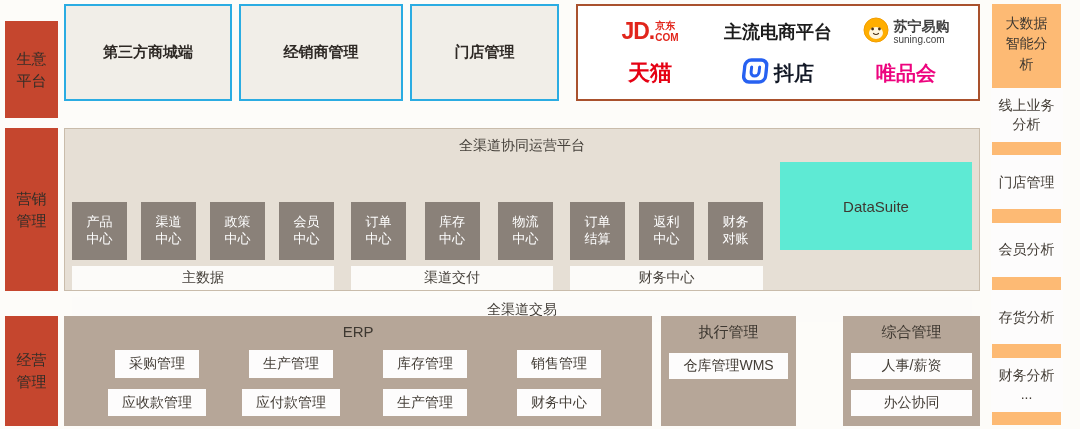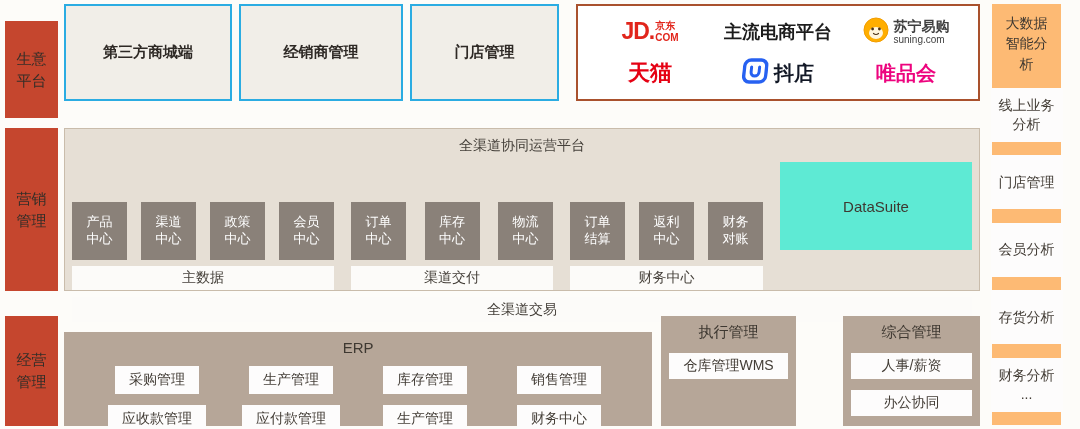--- a/index.html
+++ b/index.html
@@ -49,21 +49,21 @@
   .group-label { height:24px; background:#FCFBF9; display:flex; align-items:center;
                  justify-content:center; font-size:14px; color:#45403A; }
   .datasuite { width:192px; height:88px; background:#5eead4; display:flex; align-items:center;
                justify-content:center; font-size:15px; color:#3E3831; }
   .mid-bottom { margin-top:7px; height:25px; background:#FCFBF9; display:flex; align-items:center;
                 justify-content:center; font-size:14px; color:#45403A; }
 
   
   .bottom-row { position:absolute; left:64px; top:316px; width:916px; height:110px; display:flex; gap:9px; }
   .tan-panel { background:#B6A698; color:#3E3831; }
-  .erp { width:610px;margin-top:16px; }
+  .erp { width:610px; }
   .exec { width:140px; }
   .comp { width:142px;margin-left:38px; }
   .panel-title { text-align:center; font-size:15px; padding-top:7px; color:#3E3831; }
   .erp-grid { display:grid; grid-template-columns:repeat(4,1fr); row-gap:11px; padding:10px 26px 0;
               justify-items:center; align-items:center; }
   .white-box { background:#FDFCFC; padding:4px 14px; font-size:14px; color:#433D36; line-height:1.4; }
   .stack-box { display:flex; align-items:center; justify-content:center; text-align:center;
                background:#FDFCFC; margin:11px 8px 0; padding:4px 4px; font-size:14px; color:#433D36; }
 
   

